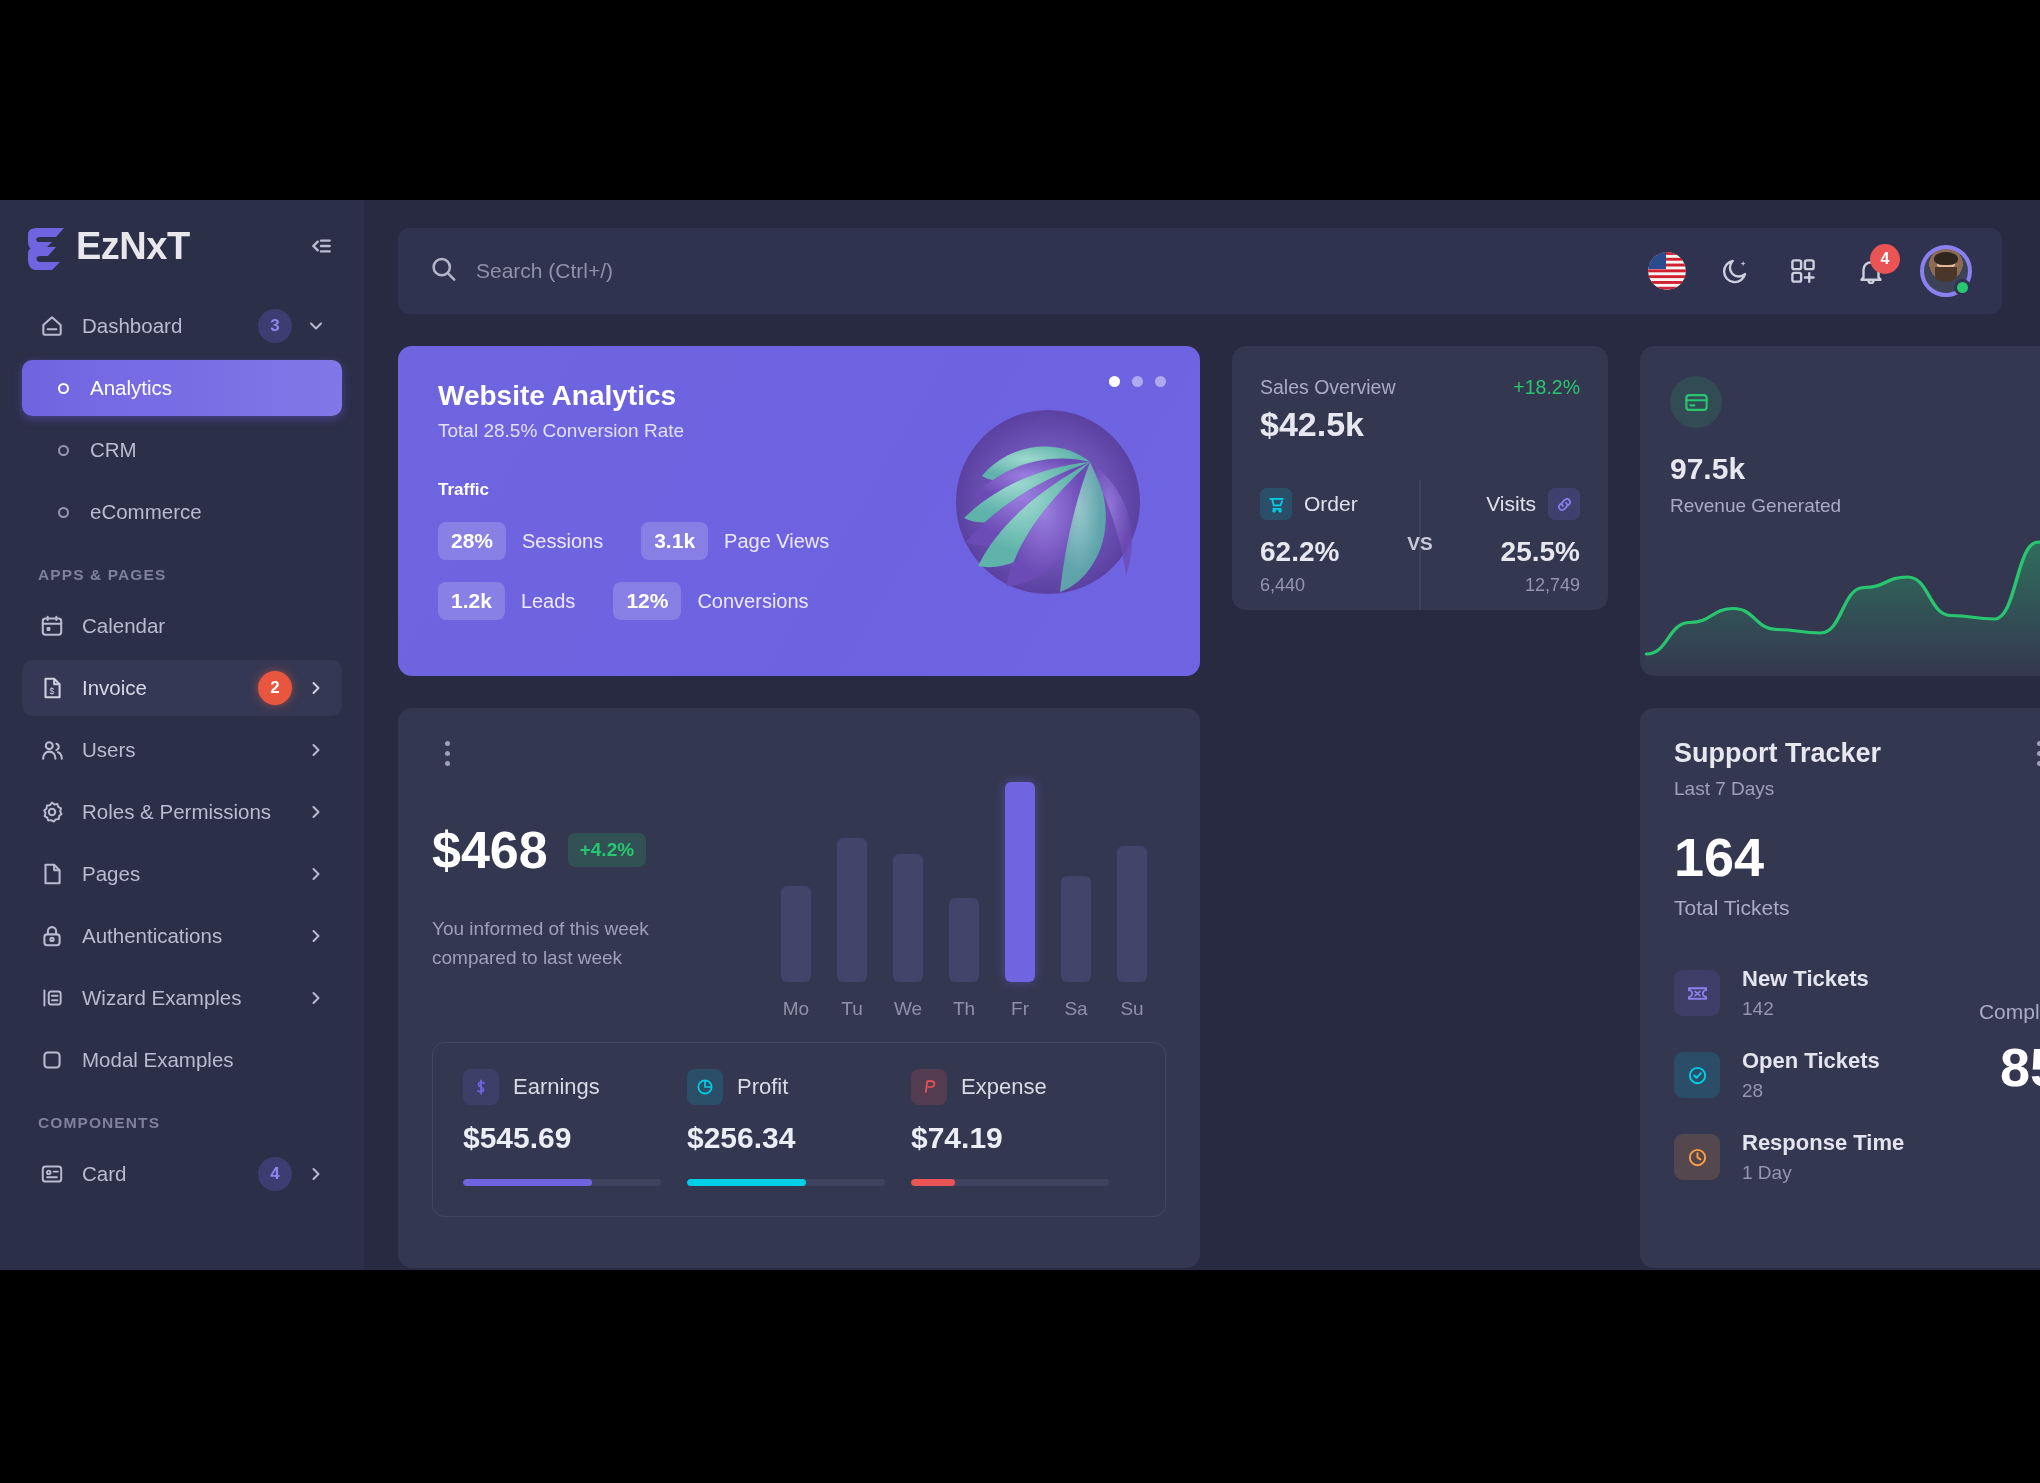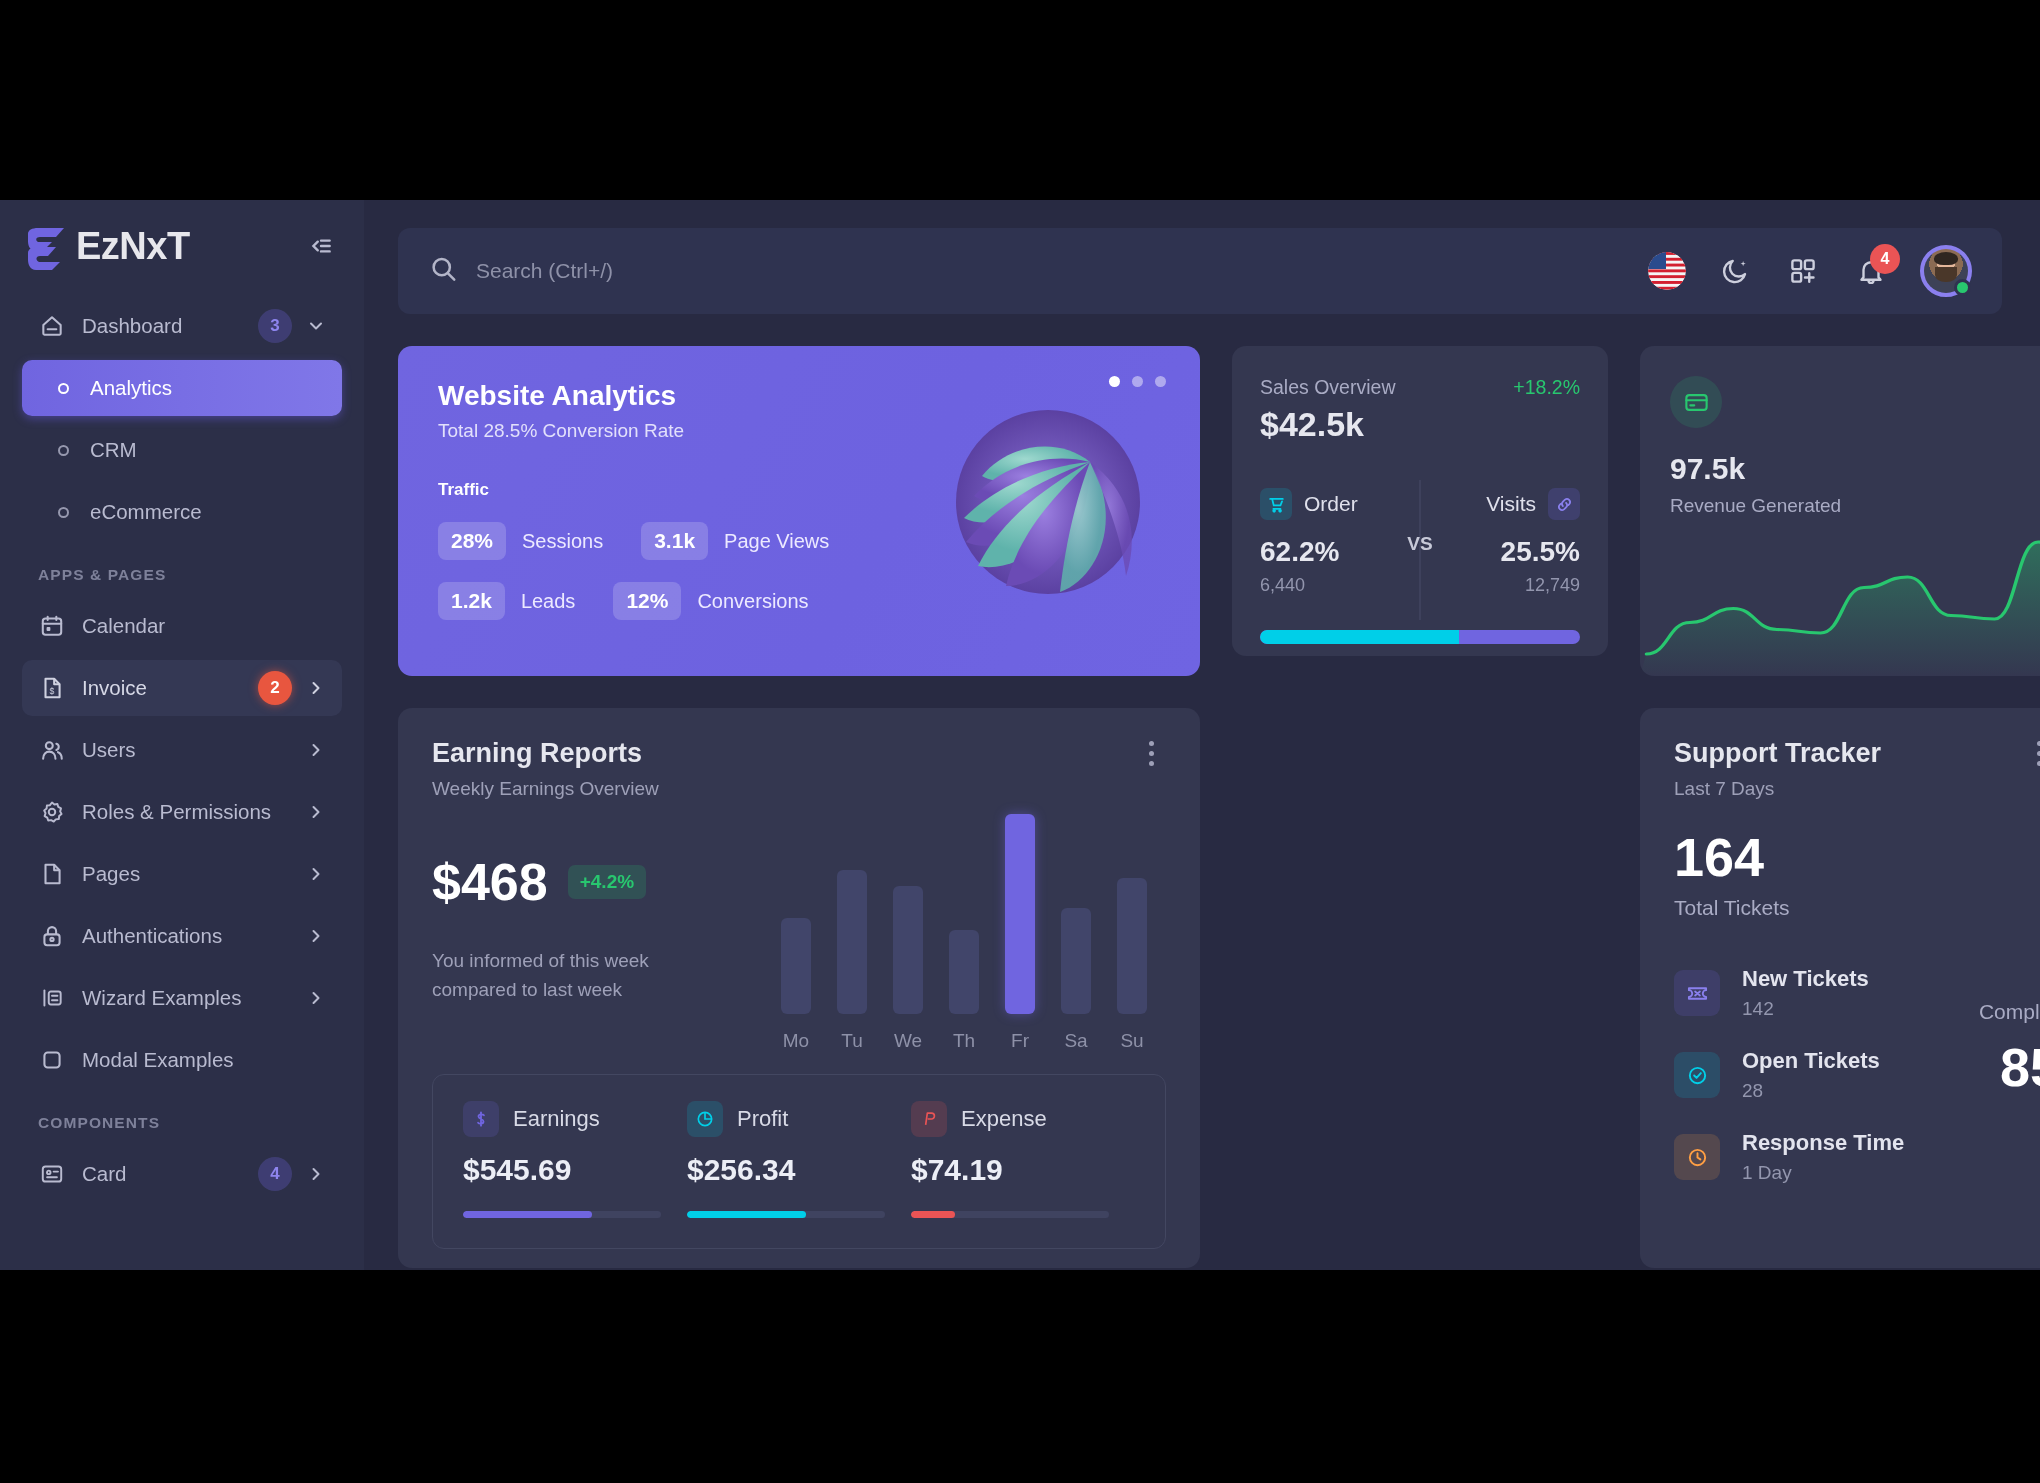--- a/index.html
+++ b/index.html
@@ -179,21 +179,21 @@
     font-size: 21px; font-weight: bold; color: #ffffff;
     margin-right: 16px;
   }
   .an-chip-label { font-size: 20px; color: #ece9ff; margin-right: 38px; }
   .an-dots { position: absolute; right: 34px; top: 30px; display: flex; gap: 12px; }
   .an-dot { width: 11px; height: 11px; border-radius: 50%; background: rgba(255,255,255,.45); }
   .an-dot.on { background: #ffffff; }
   .sphere { position: absolute; right: 42px; top: 44px; width: 220px; height: 220px; }
 
   
-  .sales-card { height: 310px; padding: 30px 28px; }
+  .sales-card { height: 264px; padding: 30px 28px; }
   .sales-top { display: flex; align-items: baseline; justify-content: space-between; }
   .sales-title { font-size: 19.5px; color: #a9abc4; }
   .sales-delta { font-size: 19.5px; color: #28c76f; font-weight: normal; }
   .sales-amount { font-size: 34px; font-weight: bold; color: #e6e7ef; margin-top: 6px; }
   .sales-compare { display: flex; margin-top: 44px; position: relative; }
   .sc-side { flex: 1 1 0; }
   .sc-side.right { text-align: right; }
   .sc-head { display: flex; align-items: center; gap: 12px; font-size: 21px; color: #e0e1ec; }
   .sc-side.right .sc-head { justify-content: flex-end; }
   .sq-ico { width: 32px; height: 32px; border-radius: 7px; display: flex; align-items: center; justify-content: center; }
@@ -622,24 +622,20 @@
               <path d="M152 72 C98 102 60 136 40 176 C76 184 134 150 152 72 Z" fill="url(#gA)"></path>
               <path d="M152 72 C108 112 78 152 68 196 C108 196 152 150 152 72 Z" fill="url(#gB)"></path>
               <path d="M152 72 C134 120 126 166 122 202 C160 188 186 130 152 72 Z" fill="url(#gA)" opacity="0.85"></path>
               <path d="M152 72 C170 112 184 150 188 186 C200 150 196 104 152 72 Z" fill="url(#gB)" opacity="0.8"></path>
             </svg>
           </span>
         </section>
 
         <section class="card earning-card">
           <div class="card-head">
-            <div>
-              <div class="card-title">Earning Reports</div>
-              <div class="card-sub">Weekly Earnings Overview</div>
-            </div>
             <span class="kebab">
                 <span></span>
                 <span></span>
                 <span></span>
               </span>
           </div>
 
           <div class="earn-body">
             <div class="earn-left">
               <div class="earn-amount-row">

